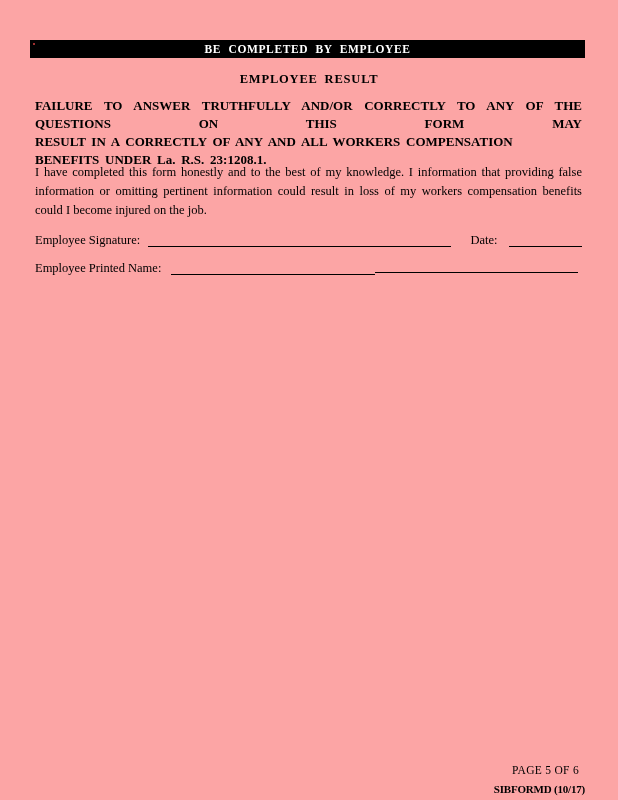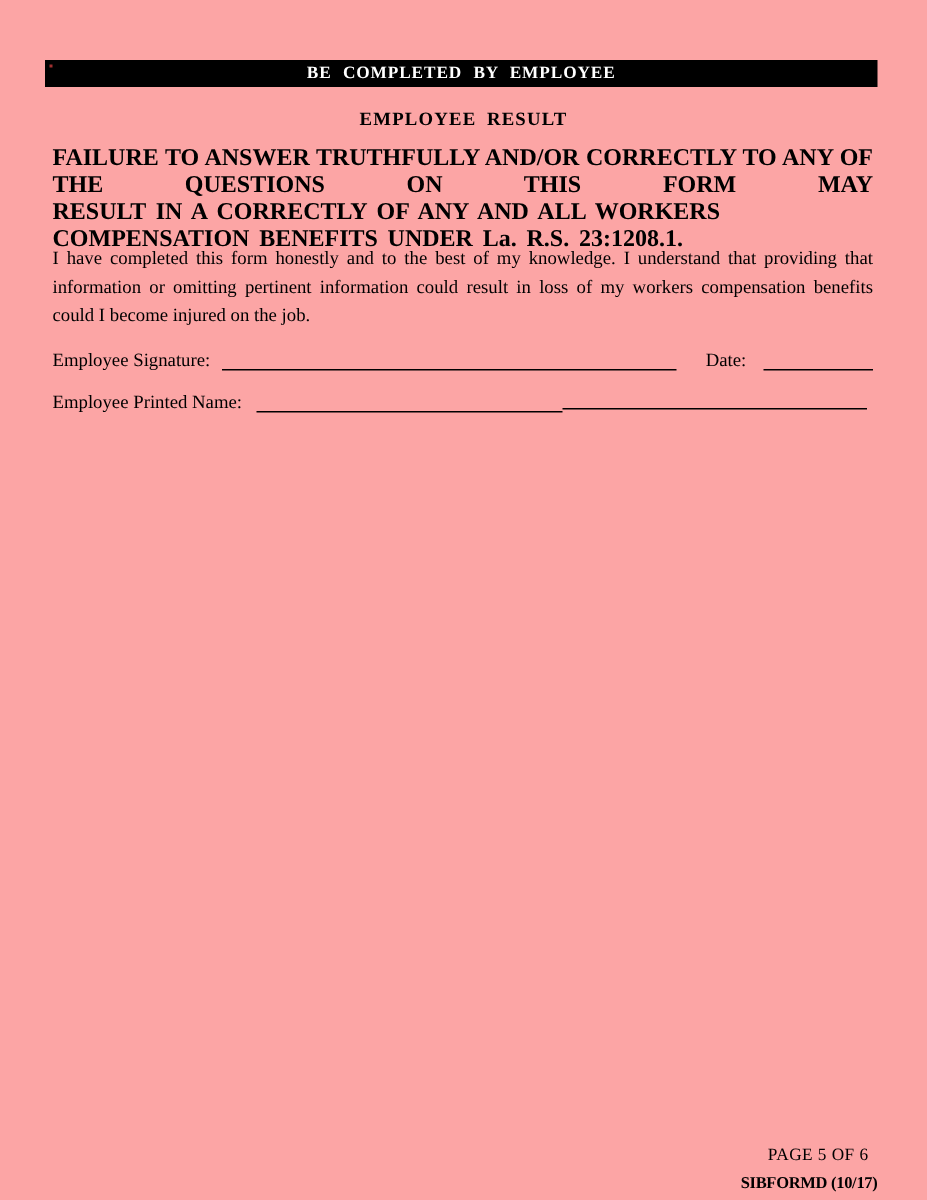--- a/index.html
+++ b/index.html
@@ -60,21 +60,21 @@
     word-spacing: 3px;
   }
 
   
   .warning-para {
     position: absolute;
     left: 35px;
     top: 97px;
     width: 547px;
     font-weight: bold;
-    font-size: 16px;
+    font-size: 13px;
     line-height: 18px;
   }
   .warning-para .jline {
     text-align: justify;
     text-align-last: justify;
   }
   .warning-para .wline {
     word-spacing: 2.5px;
   }
 
@@ -150,21 +150,21 @@
   <div class="scan-dot"></div>
 
   <div class="page-title">EMPLOYEE RESULT</div>
 
   <div class="warning-para">
     <div class="jline">FAILURE TO ANSWER TRUTHFULLY AND/OR CORRECTLY TO ANY OF THE QUESTIONS ON THIS FORM MAY</div>
     <div class="wline">RESULT IN A CORRECTLY OF ANY AND ALL WORKERS COMPENSATION BENEFITS UNDER La. R.S. 23:1208.1.</div>
   </div>
 
   <div class="ack-para">
-    <div class="jline">I have completed this form honestly and to the best of my knowledge.  I understand that providing that</div>
+    <div class="jline">I have completed this form honestly and to the best of my knowledge.  I information that providing false</div>
     <div class="jline">information or omitting pertinent information could result in loss of my workers compensation benefits</div>
     <div>could I become injured on the job.</div>
   </div>
 
   <div class="field-row row-signature">
     <span class="field-label">Employee Signature:</span>
     <span class="fill-line sig-line"></span>
     <span class="field-label date-label">Date:</span>
     <span class="fill-line date-line"></span>
   </div>

